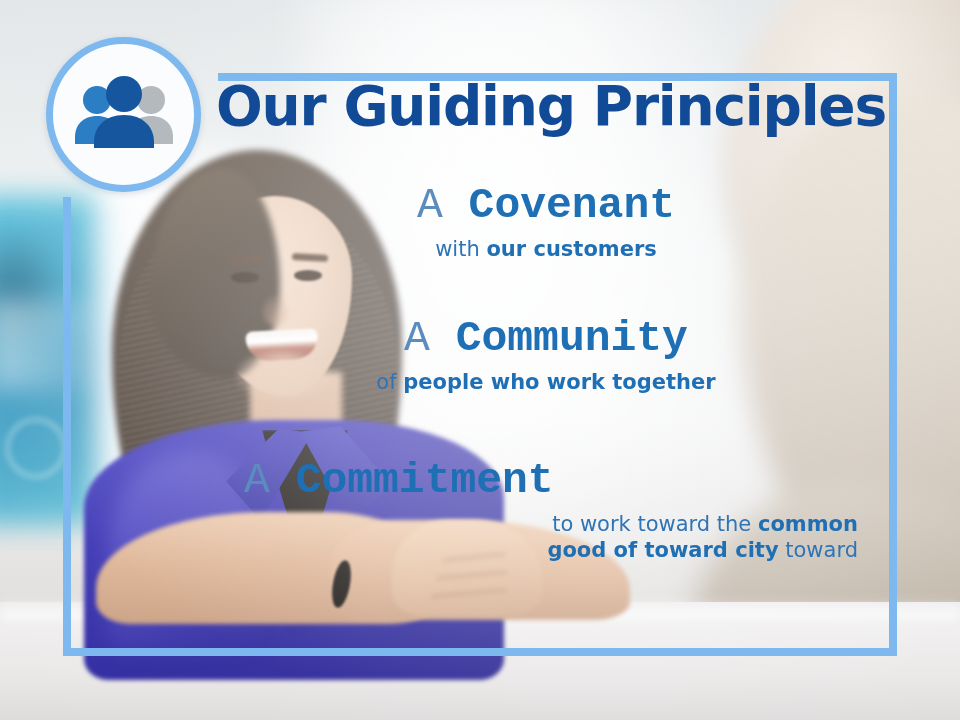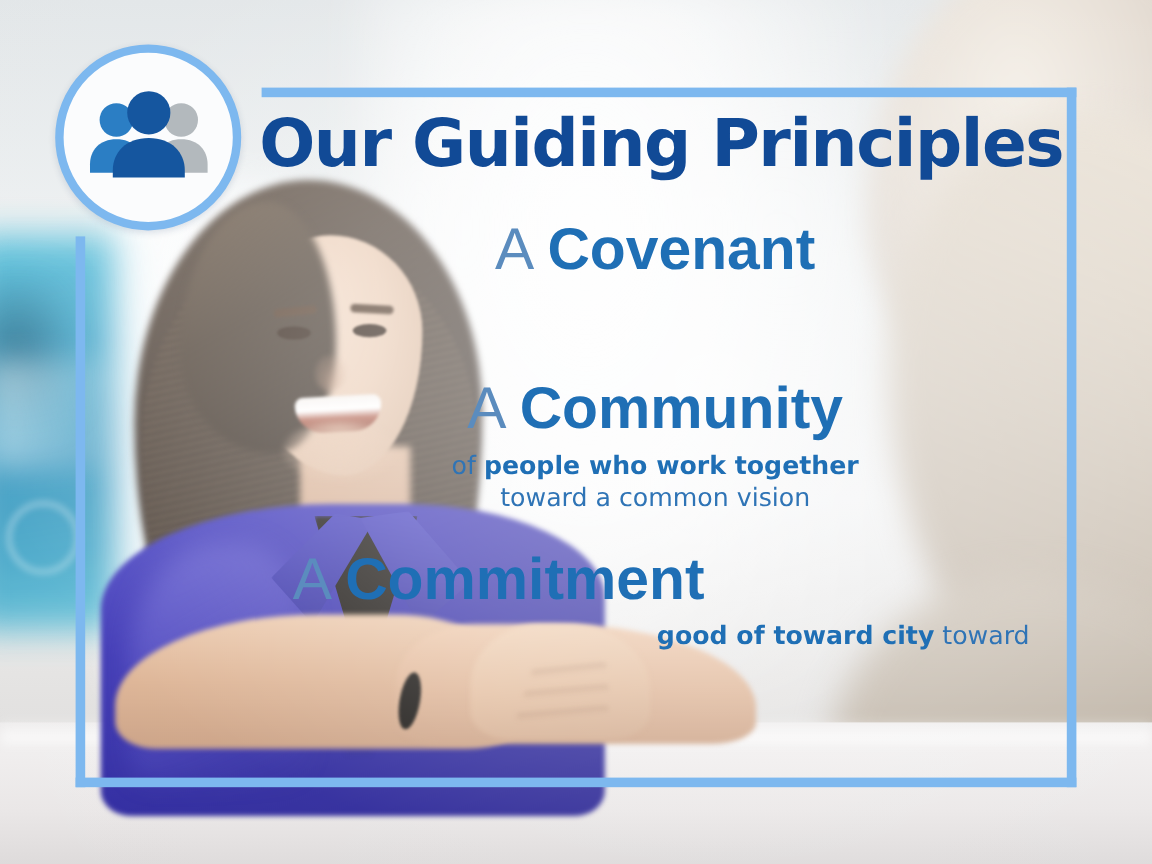--- a/index.html
+++ b/index.html
@@ -390,41 +390,41 @@
     display: flex;
     align-items: center;
     justify-content: center;
     box-shadow: 0 2px 6px rgba(40,70,110,0.16);
   }
   .badge svg { display: block; }
 
   
   .headline {
     position: absolute;
-    left: 216px; top: 92px;
+    left: 216px; top: 79px;
     width: 660px;
     text-align: center;
     font-family: "DejaVu Sans", sans-serif;
     font-weight: bold;
     font-size: 55px;
     line-height: 1.0;
     letter-spacing: -1.2px;
     color: #114a96;
     white-space: nowrap;
   }
 
   .block {
     position: absolute;
     width: 660px;
     left: 216px;
     text-align: center;
   }
   .block .lead {
-    font-family: Liberation Sans, sans-serif;
-    font-size: 49px;
+    font-family: Liberation Mono, monospace;
+    font-size: 43px;
     line-height: 1.06;
     color: #2f74b6;
     white-space: nowrap;
   }
   .block .lead .article {
     font-weight: normal;
     color: #5b8cbe;
   }
   .block .lead .word {
     font-weight: bold;
@@ -529,36 +529,39 @@
     </svg>
   </div>
 
   <div class="headline">Our Guiding Principles</div>
 
   <div class="block" id="block-covenant">
     <div class="lead">
       <span class="article">A</span>
       <span class="word">Covenant</span>
     </div>
+    <div class="sub">
+        <div><span>with </span><b>our customers</b></div>
+      </div>
   </div>
 
   <div class="block" id="block-community">
     <div class="lead">
       <span class="article">A</span>
       <span class="word">Community</span>
     </div>
     <div class="sub">
         <div><span>of </span><b>people who work together</b></div>
-        <div><span>toward a common vision</span></div>
       </div>
   </div>
 
   <div class="block" id="block-commitment">
     <div class="lead">
       <span class="article">A</span>
       <span class="word">Commitment</span>
     </div>
     <div class="sub">
+        <div><span>to work toward the </span><b>common</b></div>
         <div><b>good of toward city</b><span> toward</span></div>
       </div>
   </div>
 
 </div>
 
 </body></html>

